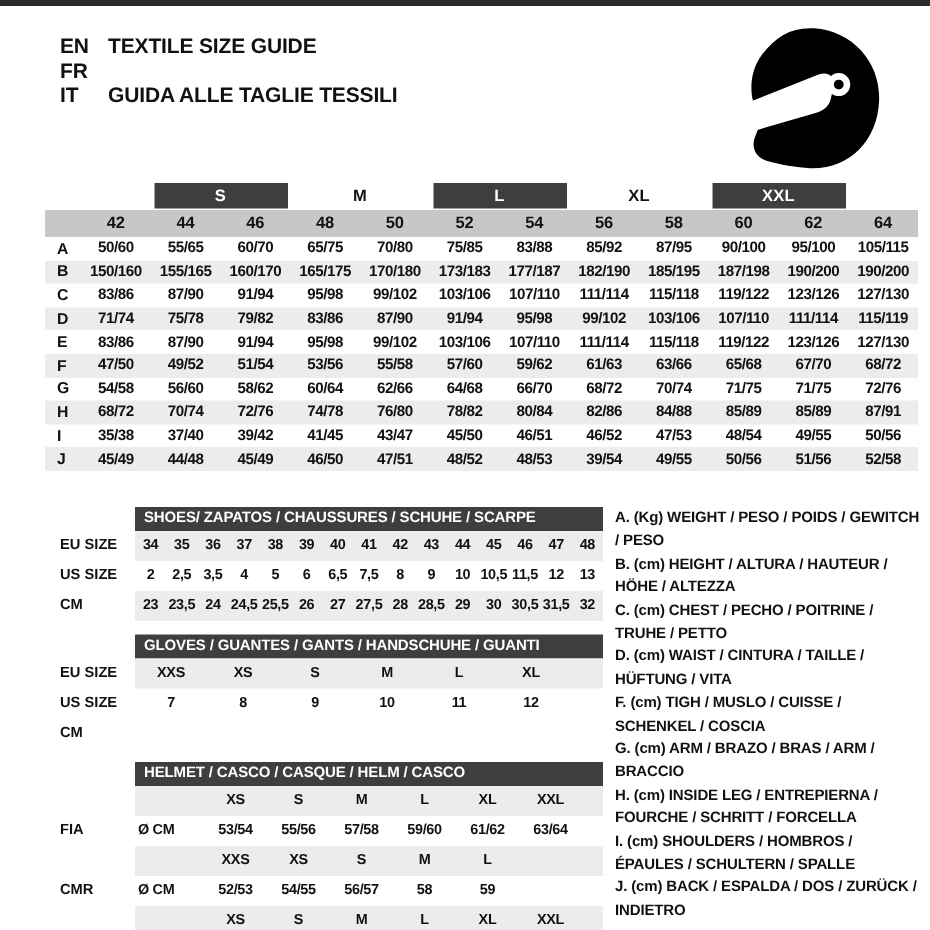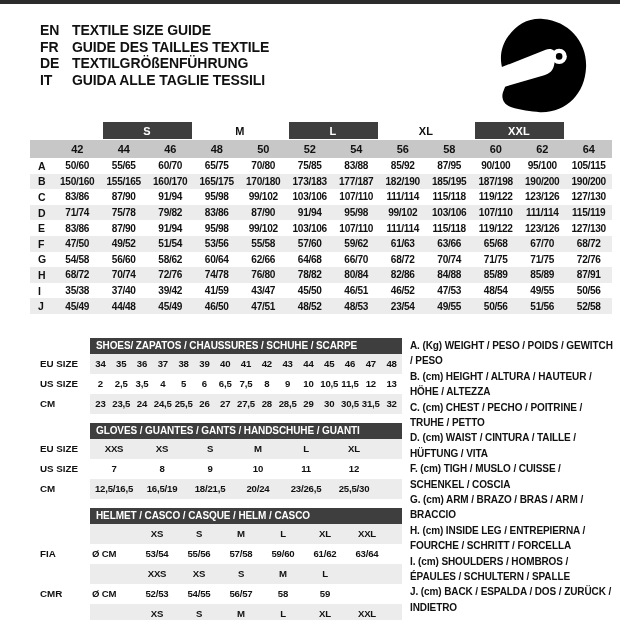--- a/index.html
+++ b/index.html
@@ -58,25 +58,20 @@
   <div class="top-line"></div>
 
   <div class="header">
     <div class="langs">
         <div class="lang-row">
           <span class="lang-code">EN</span>
           <span class="lang-text">TEXTILE SIZE GUIDE</span>
         </div>
         <div class="lang-row">
           <span class="lang-code">FR</span>
-          <span class="lang-text">GUIDE DES TAILLES TEXTILE</span>
-        </div>
-        <div class="lang-row">
-          <span class="lang-code">DE</span>
-          <span class="lang-text">TEXTILGRÖßENFÜHRUNG</span>
         </div>
         <div class="lang-row">
           <span class="lang-code">IT</span>
           <span class="lang-text">GUIDA ALLE TAGLIE TESSILI</span>
         </div>
       </div>
     <div class="helmet-box">
       <svg viewBox="0 0 110 104" width="108" height="100" aria-hidden="true">
         <path fill="#000" d="M60 3 C87 5 106 27 105 53 C104 81 84 101 57 100
                  C48 99.5 36 97.5 27.5 95 C20 92.8 16.5 86.5 18.5 79.5
@@ -233,40 +228,40 @@
           <div class="cell val">84/88</div>
           <div class="cell val">85/89</div>
           <div class="cell val">85/89</div>
           <div class="cell val">87/91</div>
         </div>
         <div class="grid trow">
           <div class="cell rowlabel">I</div>
           <div class="cell val">35/38</div>
           <div class="cell val">37/40</div>
           <div class="cell val">39/42</div>
-          <div class="cell val">41/59</div>
+          <div class="cell val">41/45</div>
           <div class="cell val">43/47</div>
           <div class="cell val">45/50</div>
           <div class="cell val">46/51</div>
           <div class="cell val">46/52</div>
           <div class="cell val">47/53</div>
           <div class="cell val">48/54</div>
           <div class="cell val">49/55</div>
           <div class="cell val">50/56</div>
         </div>
         <div class="grid trow stripe">
           <div class="cell rowlabel">J</div>
           <div class="cell val">45/49</div>
           <div class="cell val">44/48</div>
           <div class="cell val">45/49</div>
           <div class="cell val">46/50</div>
           <div class="cell val">47/51</div>
           <div class="cell val">48/52</div>
           <div class="cell val">48/53</div>
-          <div class="cell val">23/54</div>
+          <div class="cell val">39/54</div>
           <div class="cell val">49/55</div>
           <div class="cell val">50/56</div>
           <div class="cell val">51/56</div>
           <div class="cell val">52/58</div>
         </div>
       </div>
   </div>
 
   <div class="bottom">
     <div class="tables">
@@ -357,28 +352,20 @@
                 <div class="cell">7</div>
                 <div class="cell">8</div>
                 <div class="cell">9</div>
                 <div class="cell">10</div>
                 <div class="cell">11</div>
                 <div class="cell">12</div>
               </div>
             </div>
             <div class="sub-row">
               <div class="sub-label">CM</div>
-              <div class="sub-body cols6 shaded">
-                <div class="cell">12,5/16,5</div>
-                <div class="cell">16,5/19</div>
-                <div class="cell">18/21,5</div>
-                <div class="cell">20/24</div>
-                <div class="cell">23/26,5</div>
-                <div class="cell">25,5/30</div>
-              </div>
             </div>
           </div>
       </div>
 
       <div class="sub-table">
         <div class="sub-title">HELMET / CASCO / CASQUE / HELM / CASCO</div>
         <div>
             <div class="sub-row">
               <div class="sub-label"></div>
               <div class="sub-body colsH shaded">

